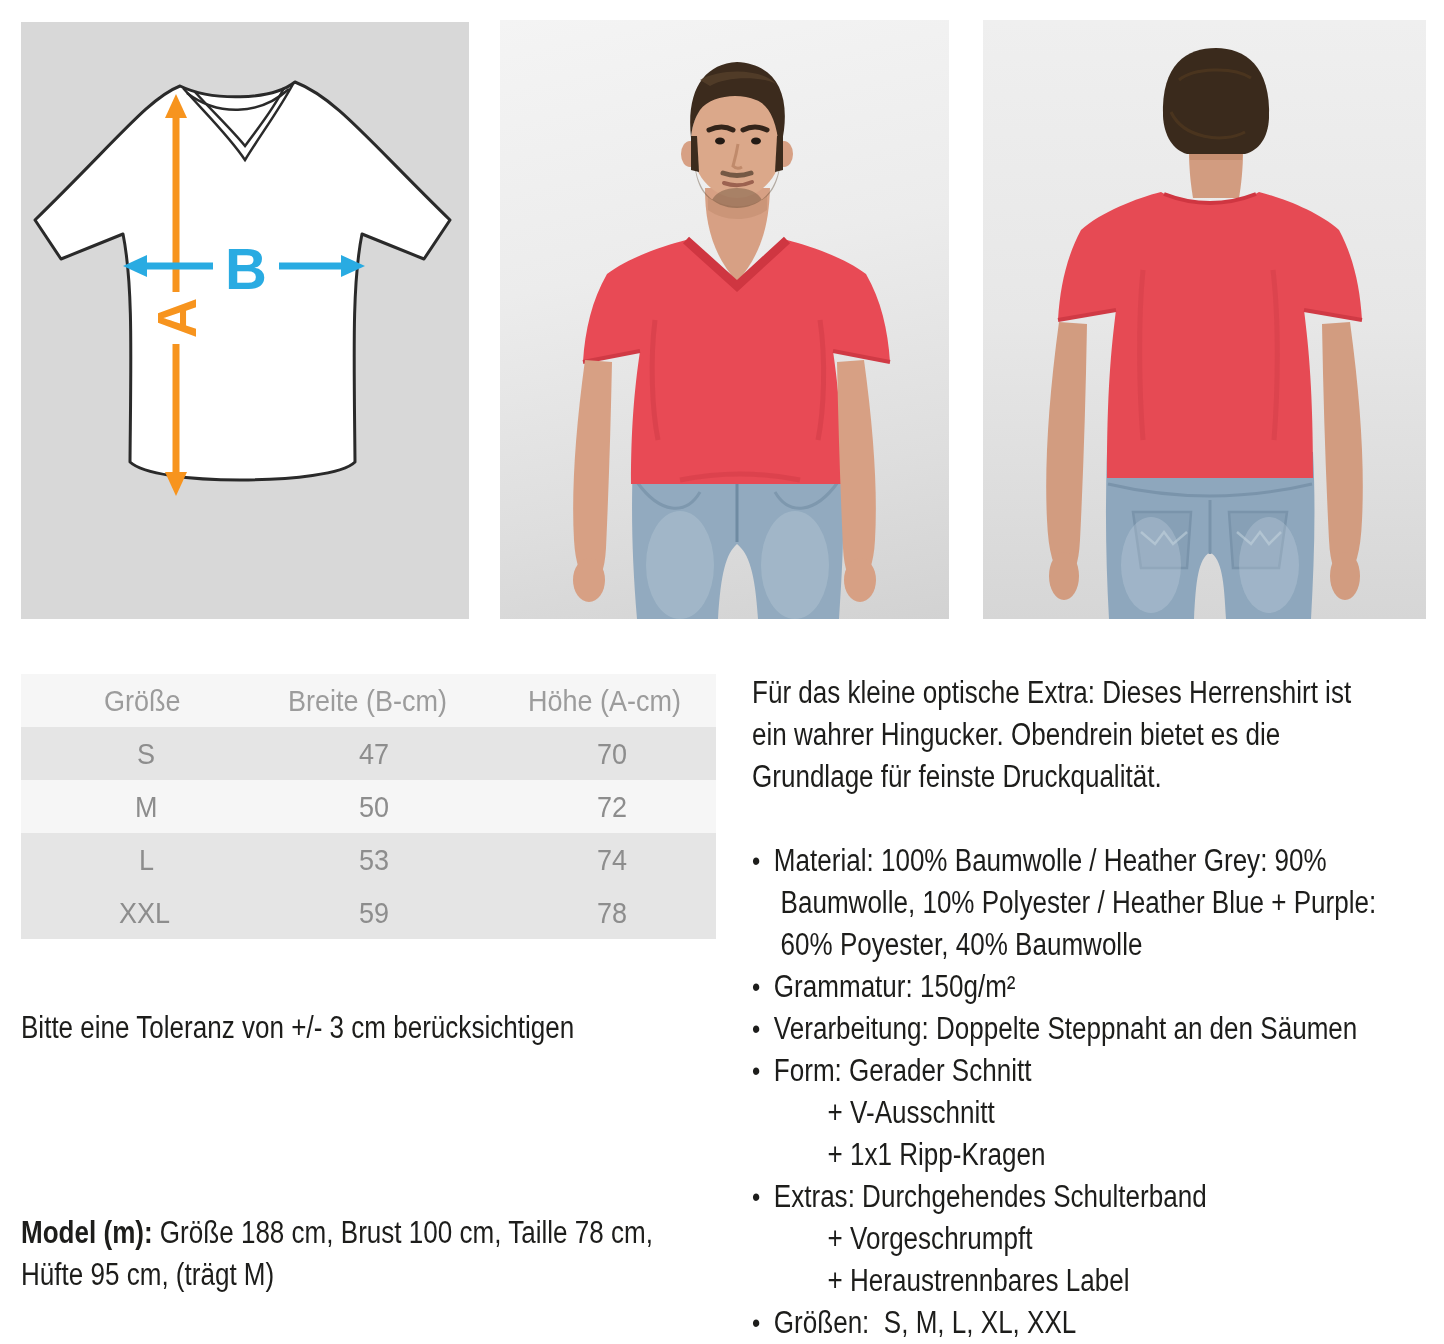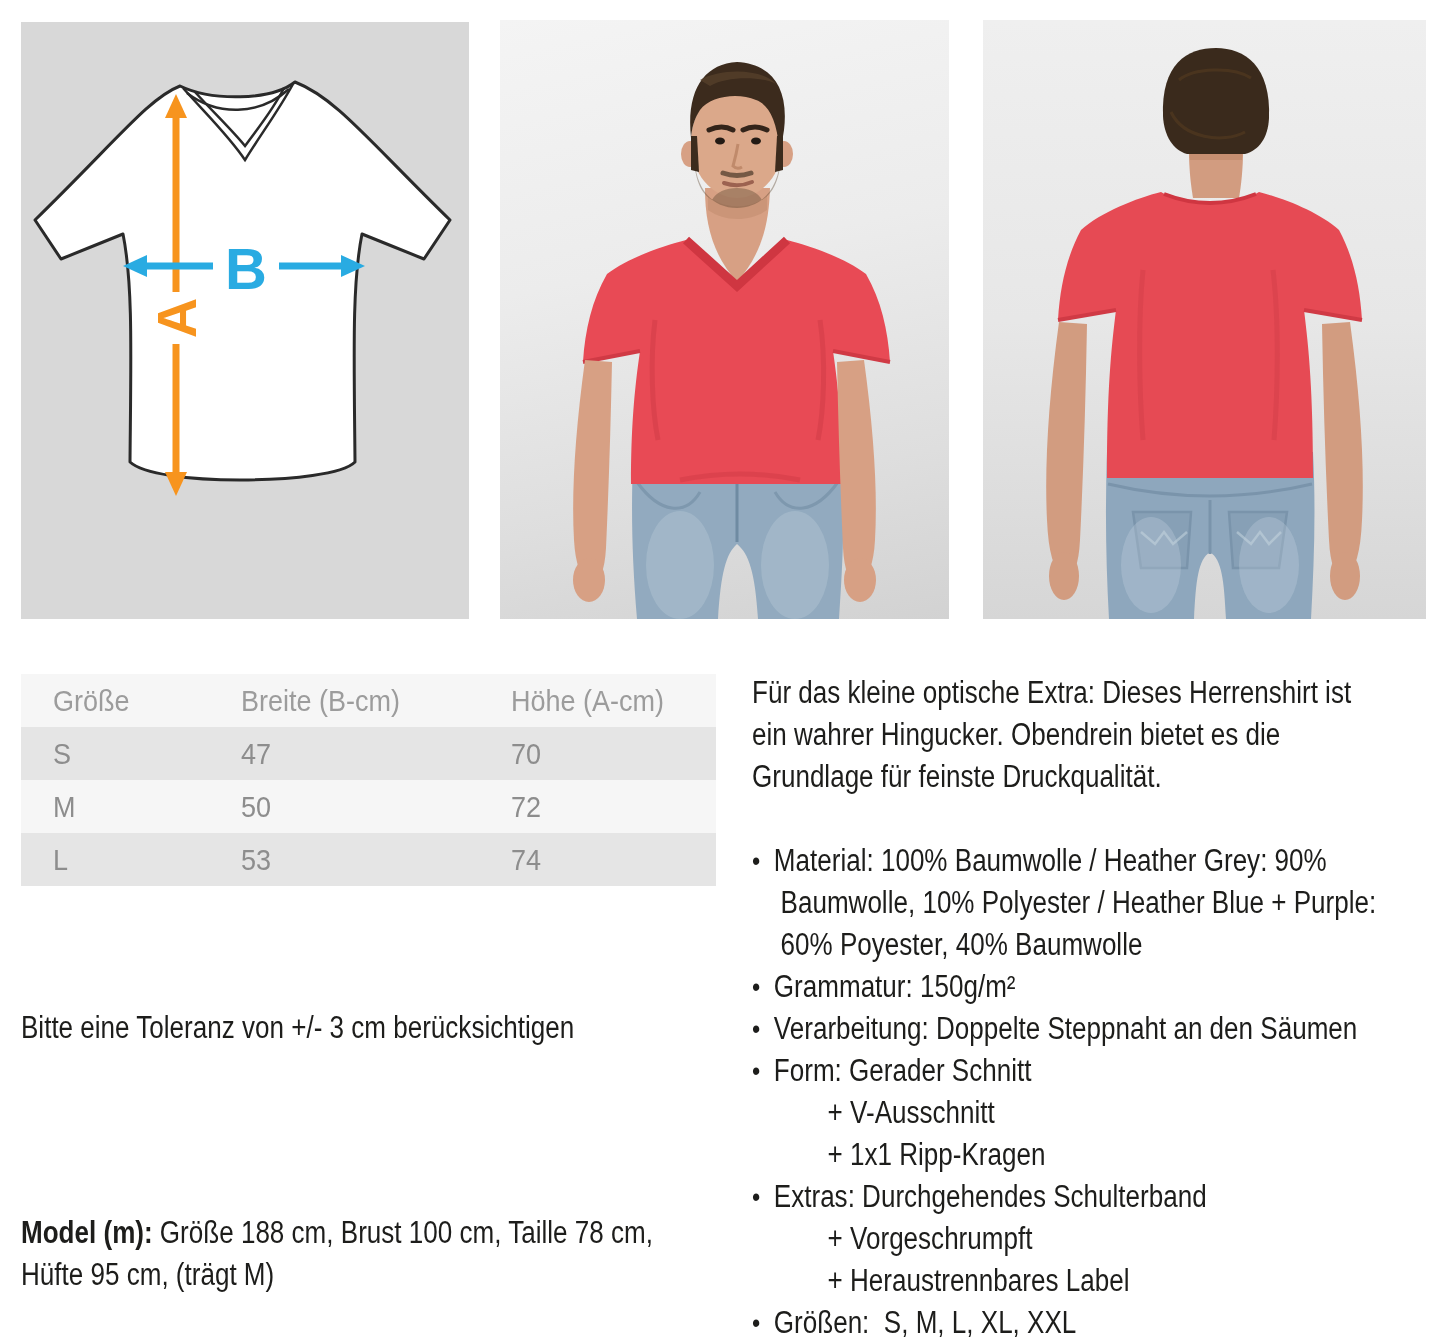--- a/index.html
+++ b/index.html
@@ -10,21 +10,21 @@
   .panel{position:absolute;overflow:hidden;}
   .panel-diagram{left:21px;top:22px;width:448px;height:597px;background:#d8d8d8;}
   .panel-front{left:500px;top:20px;width:449px;height:599px;
        background:linear-gradient(168deg,#f4f4f4 0%,#ececec 40%,#dedede 75%,#d2d2d2 100%);}
   .panel-back{left:983px;top:20px;width:443px;height:599px;
        background:linear-gradient(180deg,#efefef 0%,#e7e7e7 50%,#d6d6d6 100%);}
   .panel svg{display:block;width:100%;height:100%;}
 
   
   table.size-table{position:absolute;left:21px;top:674px;width:695px;border-collapse:collapse;table-layout:fixed;}
-  table.size-table th,table.size-table td{box-sizing:border-box;height:53px;padding:0;text-align:left;
+  table.size-table th,table.size-table td{box-sizing:border-box;height:53px;padding:0;text-align:center;
        font-size:30px;font-weight:normal;vertical-align:middle;}
   table.size-table th{color:#9c9c9c;}
   table.size-table td{color:#8d8d8d;}
   table.size-table th:first-child,table.size-table td:first-child{padding-left:32px;}
   thead tr{background:#f6f6f6;}
   tbody tr.odd{background:#e5e5e5;}
   tbody tr.even{background:#f6f6f6;}
   .cspan{display:inline-block;transform:scaleX(0.9);transform-origin:left center;white-space:pre;}
 
   
@@ -216,20 +216,25 @@
         <tr class="even">
           <td><span class="cspan">M</span></td>
           <td><span class="cspan">50</span></td>
           <td><span class="cspan">72</span></td>
         </tr>
         <tr class="odd">
           <td><span class="cspan">L</span></td>
           <td><span class="cspan">53</span></td>
           <td><span class="cspan">74</span></td>
         </tr>
+        <tr class="odd">
+          <td><span class="cspan">XXL</span></td>
+          <td><span class="cspan">59</span></td>
+          <td><span class="cspan">78</span></td>
+        </tr>
       </tbody>
   </table>
 
   <div class="tolerance cond">
     <div class="line">Bitte eine Toleranz von +/- 3 cm berücksichtigen</div>
   </div>
 
   <div class="model cond">
     <div class="line"><b class="b">Model (m):</b><span> Größe 188 cm, Brust 100 cm, Taille 78 cm,</span></div>
     <div class="line">Hüfte 95 cm, (trägt M)</div>

